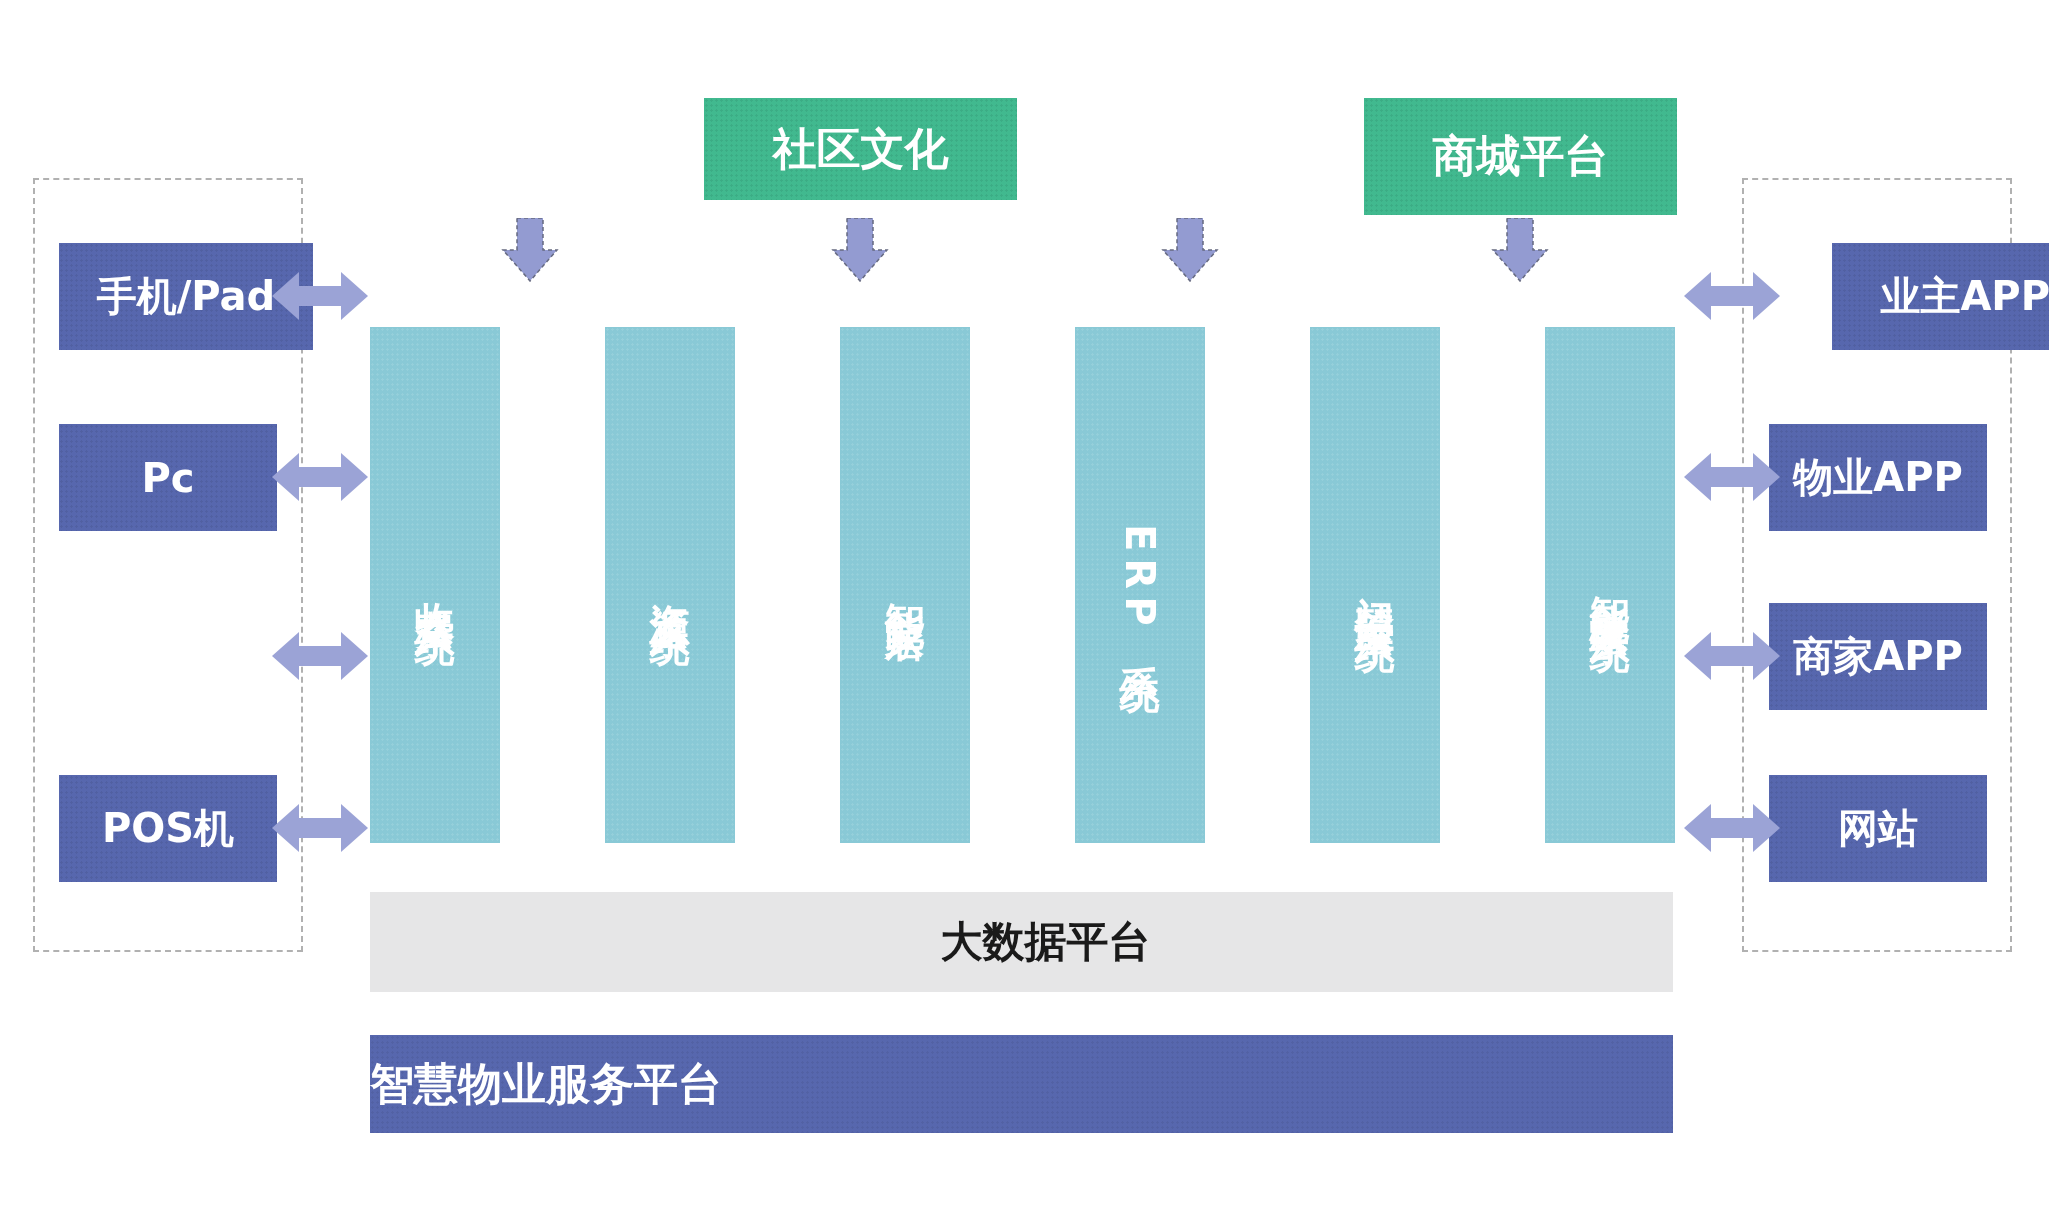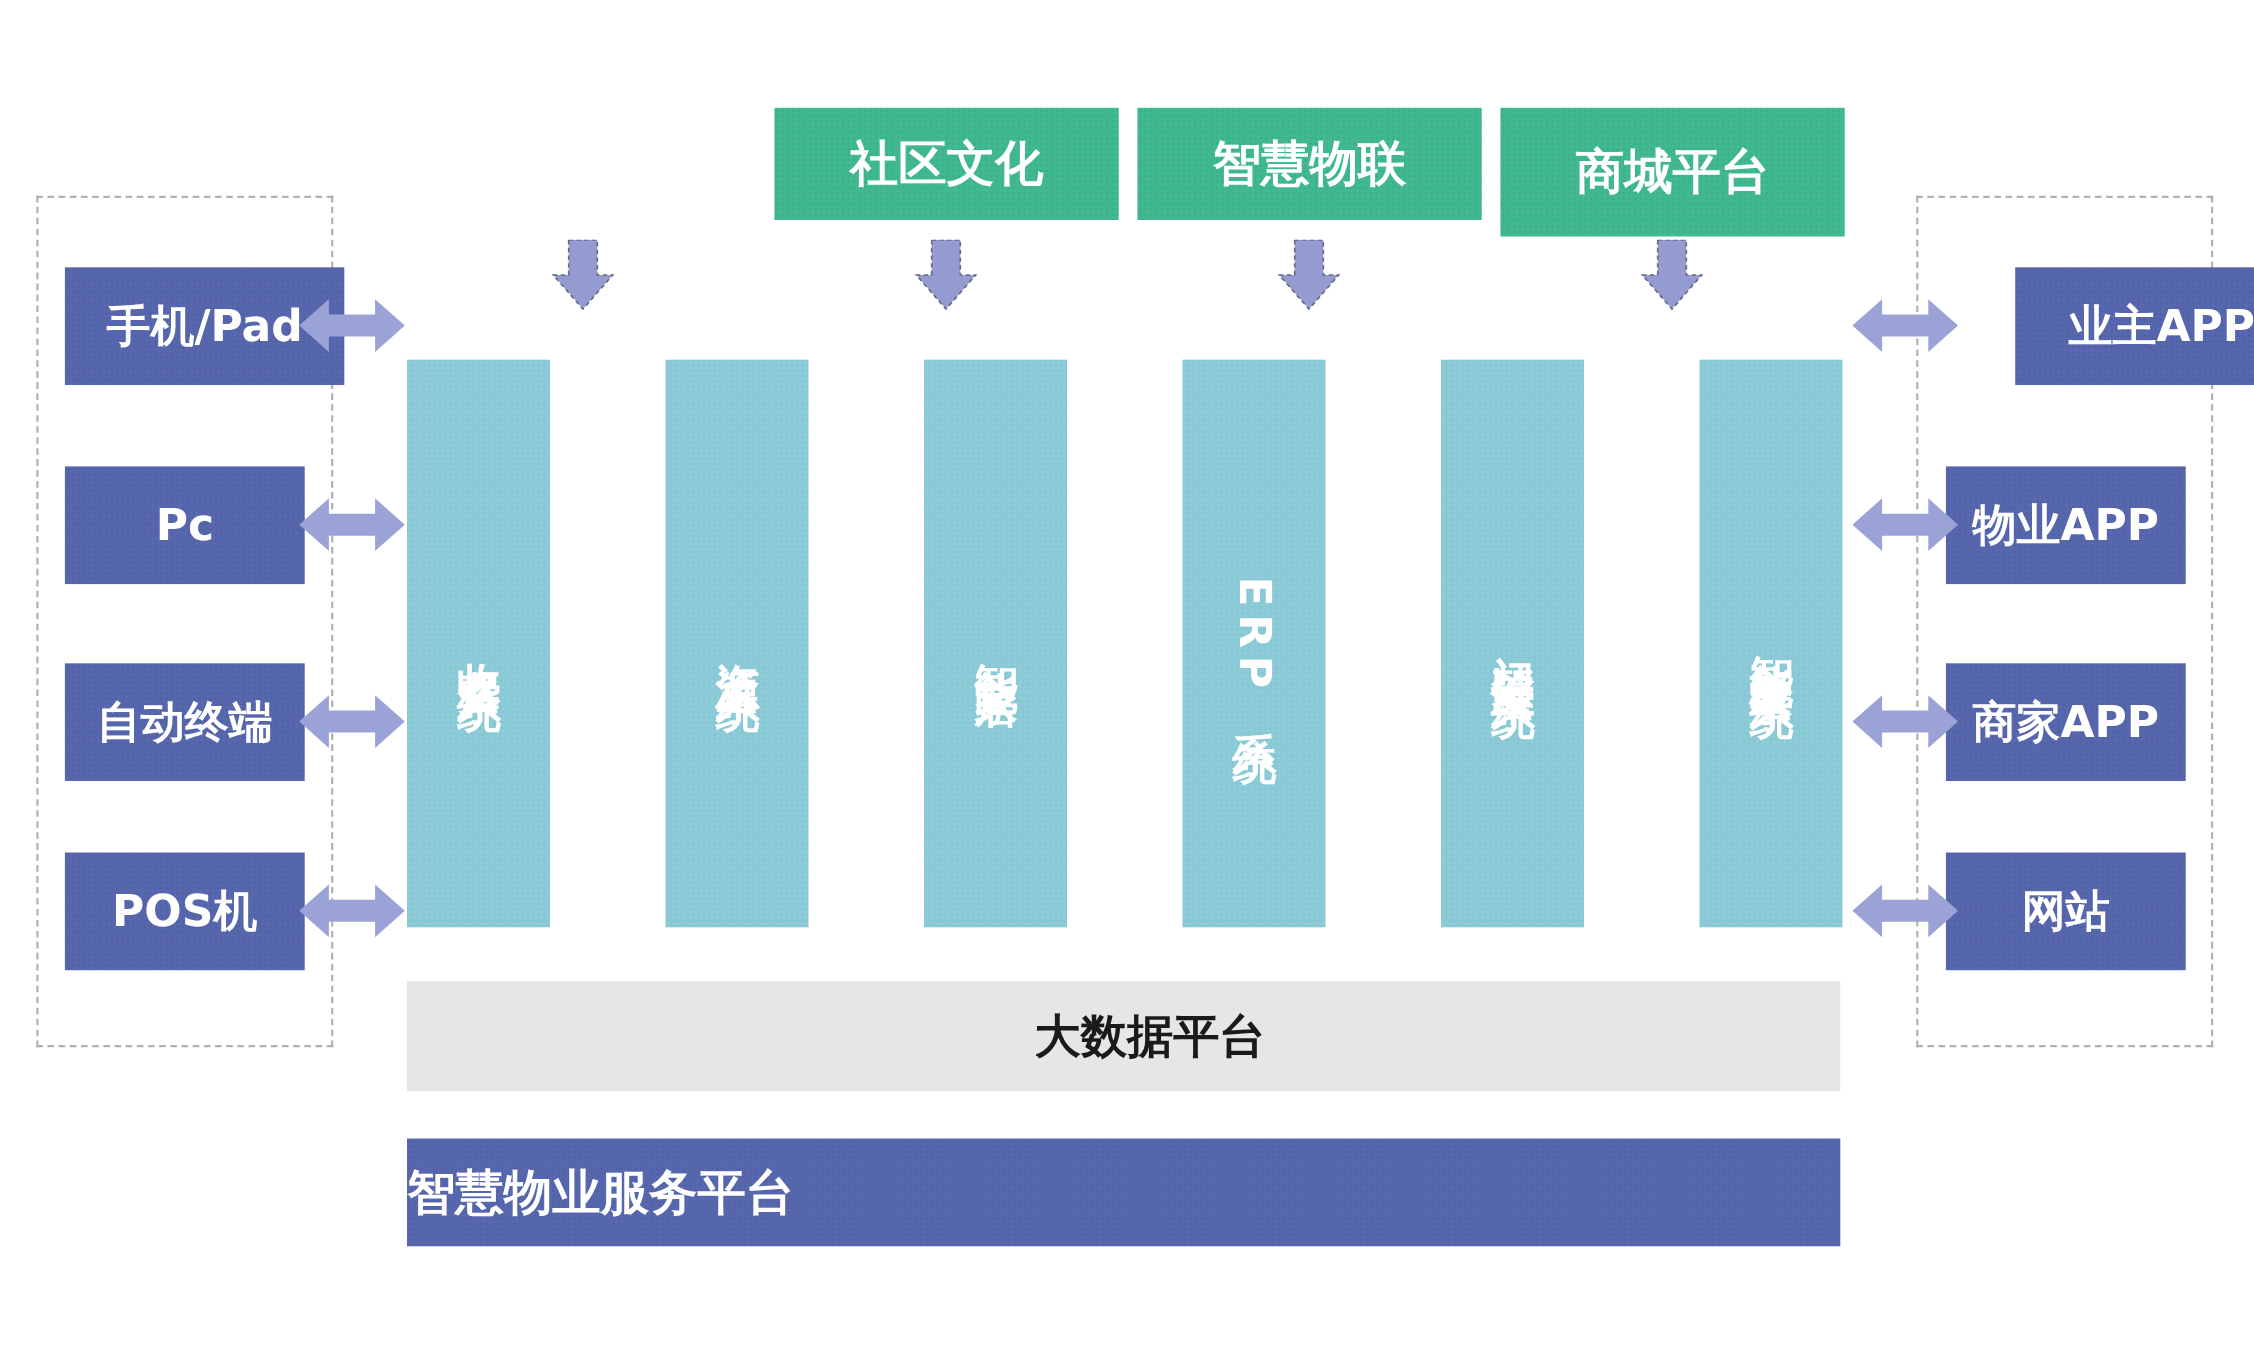--- a/index.html
+++ b/index.html
@@ -28,23 +28,20 @@
 <body>
 
 <div class="canvas">
 
   <div class="abs dashed-frame" style="left:33px;top:178px;width:270px;height:774px;"></div>
 
   <div class="abs dashed-frame" style="left:1742px;top:178px;width:270px;height:774px;"></div>
 
   <div class="abs green-box" style="left:704px;top:98px;width:313px;height:102px;">
     <span>社区文化</span>
-  </div>
-  <div class="abs green-box" style="left:1034px;top:98px;width:313px;height:102px;">
-    <span>智慧物联</span>
   </div>
   <div class="abs green-box" style="left:1364px;top:98px;width:313px;height:117px;">
     <span>商城平台</span>
   </div>
 
   <div class="abs" style="left:500px;top:218px;">
     <svg width="60" height="64" viewBox="0 0 60 64">
       <polygon points="17,0 43,0 43,32 57,32 30,63 3,32 17,32" fill="#939bd1" stroke="#666a80" stroke-width="1.5" stroke-dasharray="4 3"></polygon>
     </svg>
   </div>
@@ -81,23 +78,20 @@
   </div>
   <div class="abs teal-col" style="left:1545px;top:327px;width:130px;height:516px;">
     <span class="vtext">智能楼宇系统</span>
   </div>
 
   <div class="abs purple-box" style="left:59px;top:243px;width:254px;height:107px;">
     <span>手机/Pad</span>
   </div>
   <div class="abs purple-box" style="left:59px;top:424px;width:218px;height:107px;">
     <span>Pc</span>
-  </div>
-  <div class="abs purple-box" style="left:59px;top:603px;width:218px;height:107px;">
-    <span>自动终端</span>
   </div>
   <div class="abs purple-box" style="left:59px;top:775px;width:218px;height:107px;">
     <span>POS机</span>
   </div>
 
   <div class="abs" style="left:272px;top:269px;">
     <svg width="96" height="54" viewBox="0 0 96 54">
       <polygon points="0,27 27,3 27,17 69,17 69,3 96,27 69,51 69,37 27,37 27,51" fill="#9ba3d6"></polygon>
     </svg>
   </div>

